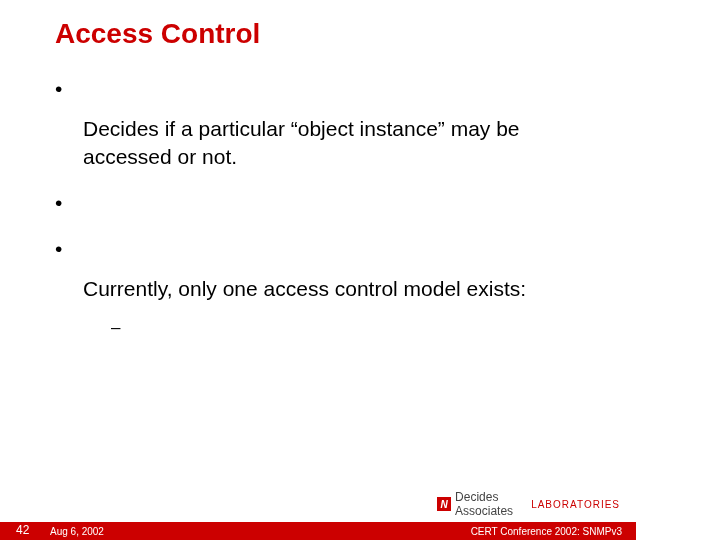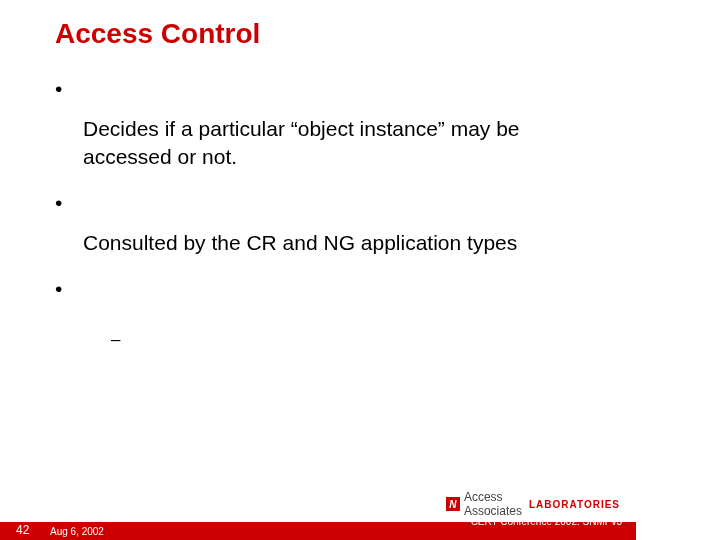--- a/index.html
+++ b/index.html
@@ -9,57 +9,57 @@
   .content { position: absolute; left: 55px; top: 75px; right: 40px; color: #000; }
   .b1 { display: flex; align-items: flex-start; margin-bottom: 18px; }
   .b1 .dot { font-size: 21px; line-height: 28px; width: 28px; flex: 0 0 28px; color: #000; }
   .b1 .txt { font-size: 21px; line-height: 28px; margin-top: 40px; }
   .b2 { display: flex; align-items: flex-start; margin-top: 14px; margin-left: 28px; }
   .b2 .dash { font-size: 17px; line-height: 22px; width: 26px; flex: 0 0 26px; color: #000; }
   .b2 .txt { font-size: 17px; line-height: 22px; }
   .footer { position: absolute; left: 0; right: 0; bottom: 0; height: 18px; background: #cc0000; }
   .pagenum { position: absolute; left: 16px; bottom: 3px; font-size: 12px; color: #fff; }
   .date { position: absolute; left: 50px; bottom: 3px; font-size: 10px; color: #fff; }
-  .conf { position: absolute; right: 14px; bottom: 13px; font-size: 10px; color: #fff; }
+  .conf { position: absolute; right: 14px; bottom: 3px; font-size: 10px; color: #fff; }
   .logo { position: absolute; right: 16px; bottom: 22px; display: flex; align-items: center; gap: 4px; }
   .logo .n-mark { width: 14px; height: 14px; background: #cc0000; color: #fff; font-size: 10px; font-weight: bold; display: flex; align-items: center; justify-content: center; font-style: italic; }
   .logo .net { font-size: 12px; color: #444; }
   .logo .net b { font-weight: normal; }
-  .logo .labs { font-size: 10px; letter-spacing: 1px; color: #cc0000; font-weight: bold; margin-left: 3px; }
+  .logo .labs { font-size: 10px; letter-spacing: 1px; color: #cc0000; font-weight: normal; margin-left: 14px; }
 </style>
 </head>
 <body>
 
 <div class="slide">
 
   <div class="title">Access Control</div>
 
   <div class="content">
     <div class="b1">
       <div class="dot">•</div>
       <div class="txt">Decides if a particular “object instance” may be accessed or not.</div>
     </div>
     <div class="b1">
       <div class="dot">•</div>
-      <div class="txt">Consulted by the CR and NG application types</div>
     </div>
     <div class="b1">
       <div class="dot">•</div>
       <div class="txt" style="flex:1">
+        <span>Currently, only one access control model exists:</span>
         <div class="b2">
           <div class="dash">–</div>
         </div>
       </div>
     </div>
   </div>
 
   <div class="logo">
     <div class="n-mark">N</div>
     <div class="net">
-      <span>Access</span><br>
+      <span>Decides</span><br>
       <b>Associates</b>
     </div>
     <div class="labs">LABORATORIES</div>
   </div>
 
   <div class="footer">
     <div class="pagenum">42</div>
     <div class="date">Aug 6, 2002</div>
     <div class="conf">CERT Conference 2002: SNMPv3</div>
   </div>

